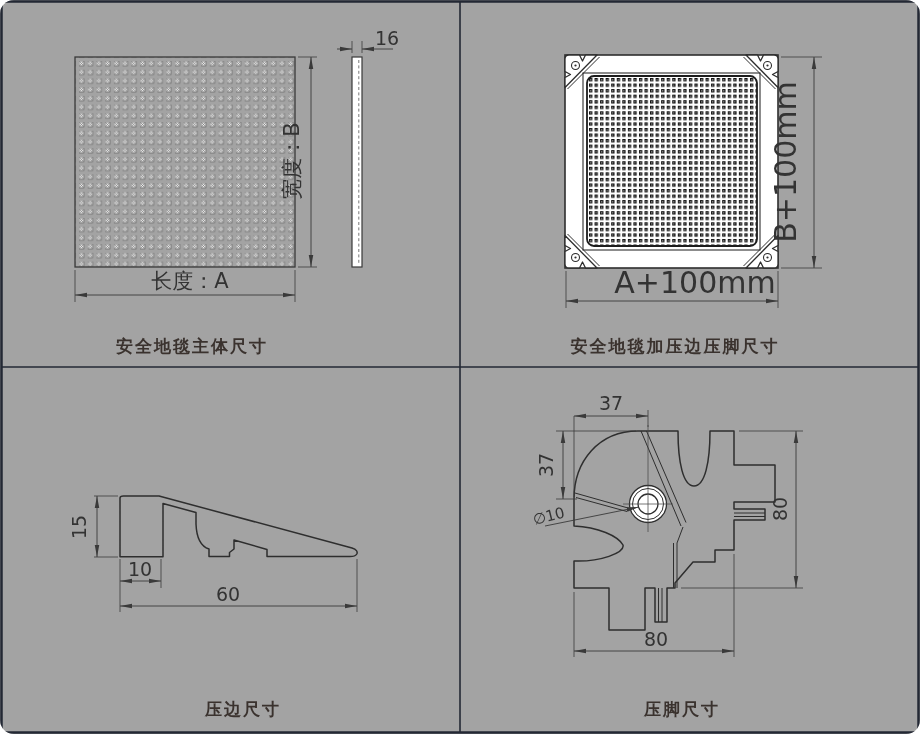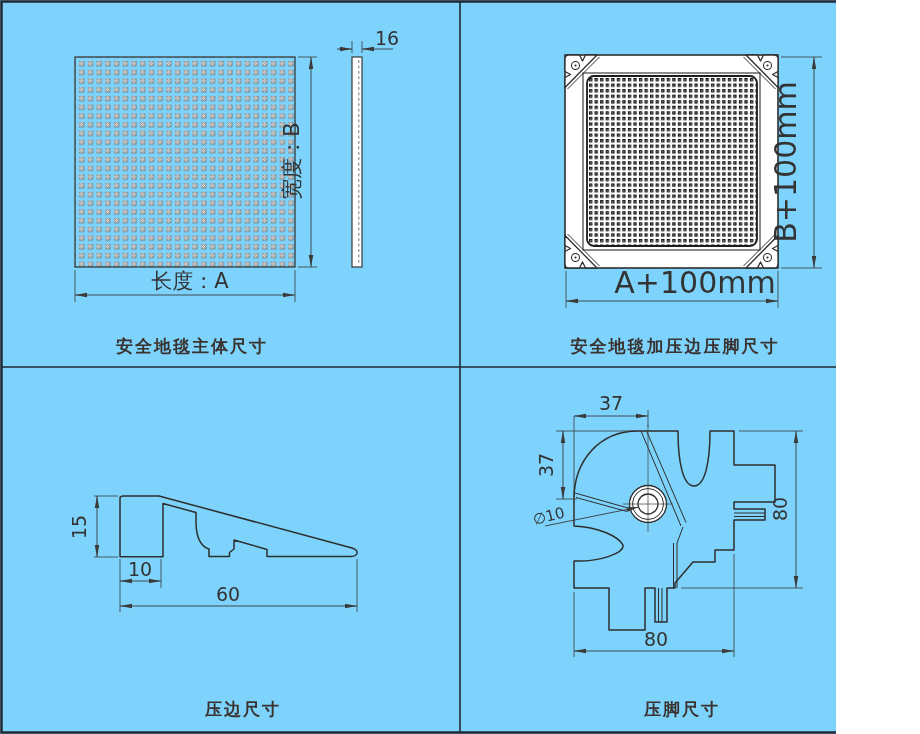--- a/index.html
+++ b/index.html
@@ -1,21 +1,22 @@
 <!DOCTYPE html>
 <html><head>
 <meta charset="utf-8">
 <style>
   html,body{margin:0;padding:0;background:#ffffff;}
   .sheet{
     position:relative;
-    width:836px;height:734px;
-    background:#7dd3fc;
+    width:920px;height:734px;
+    background:#a3a3a3;
     font-family:"DejaVu Sans", sans-serif;
     overflow:hidden;
+    border-radius:14px;
   }
   svg{display:block}
   .outline{fill:none;stroke:#2e2e2e;stroke-width:1.5;stroke-linejoin:round;}
   .thin{fill:none;stroke:#2e2e2e;stroke-width:1;}
   .hair{fill:none;stroke:#4a4a4a;stroke-width:0.75;}
   .dim{fill:none;stroke:#3a3a3a;stroke-width:0.9;}
   .ext{fill:none;stroke:#3a3a3a;stroke-width:0.8;}
   text{fill:#333333;}
   .dimtxt{font:19px "DejaVu Sans", sans-serif;}
   .dimbig{font:30px "DejaVu Sans", sans-serif;}

